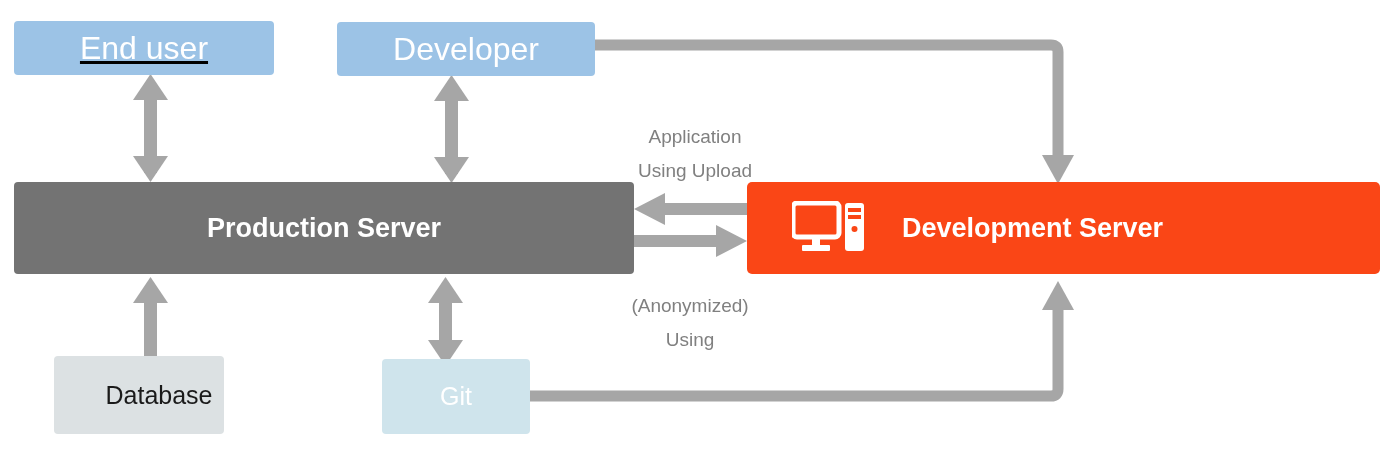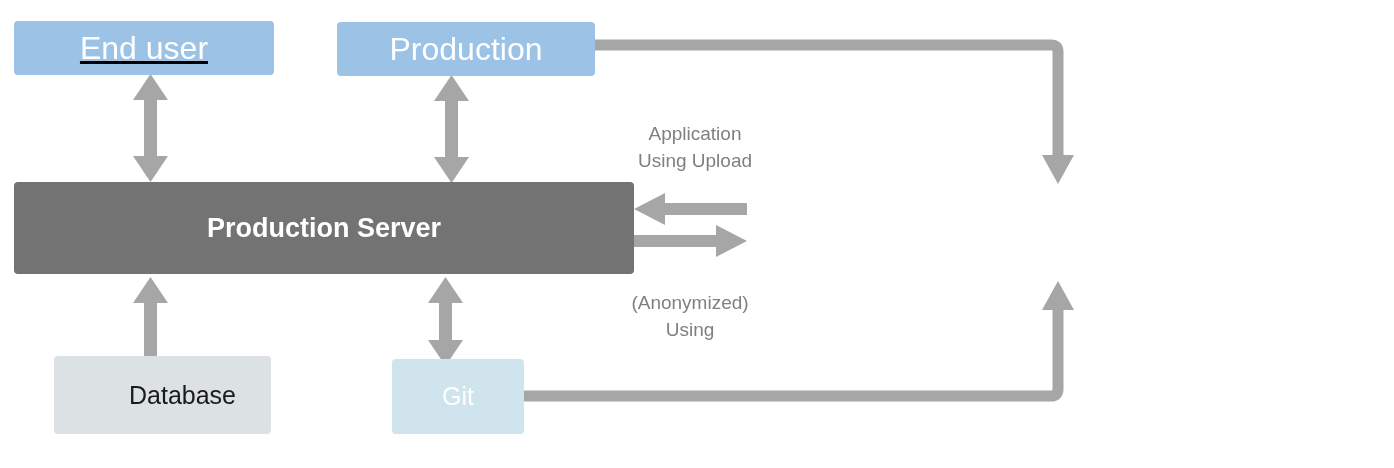--- a/index.html
+++ b/index.html
@@ -84,21 +84,21 @@
   #git-node .node-label {
     color: #ffffff;
     font-size: 25px;
   }
 
   
   .edge-label {
     position: absolute;
     color: #808080;
     font-size: 19px;
-    line-height: 27px;
+    line-height: 34px;
     text-align: center;
     white-space: pre-line;
     z-index: 3;
   }
 
   
   #connectors {
     position: absolute;
     left: 0;
     top: 0;
@@ -156,33 +156,51 @@
       <path d="M 520 396 L 1051 396 Q 1058 396 1058 389 L 1058 303" stroke="#A6A6A6" stroke-width="11" fill="none" stroke-linecap="butt"></path>
       <polygon points="1058,281 1074,310 1042,310" fill="#A6A6A6"></polygon>
     </g>
   </svg>
 
   <div class="node actor" id="end-user-node" style="left:14px; top:21px; width:260px; height:54px;text-decoration:underline;">
     <span class="node-label">End user</span>
   </div>
 
   <div class="node actor" id="developer-node" style="left:337px; top:22px; width:258px; height:54px;">
-    <span class="node-label">Production</span>
+    <span class="node-label">Developer</span>
   </div>
 
   <div class="node" id="production-server" style="left:14px; top:182px; width:620px; height:92px;">
     <span class="node-label">Production Server</span>
   </div>
 
-
-  <div class="node" id="database-node" style="left:54px; top:356px; width:217px; height:78px;padding-left:40px;">
+  <div class="node" id="development-server" style="left:747px; top:182px; width:633px; height:92px;">
+    <svg id="computer-icon" width="72" height="54" viewBox="0 0 72 54" xmlns="http://www.w3.org/2000/svg">
+
+      <rect x="1" y="2" width="46" height="34" rx="4" ry="4" fill="none" stroke="#ffffff" stroke-width="5"></rect>
+
+      <rect x="20" y="36" width="8" height="8" fill="#ffffff"></rect>
+
+      <rect x="10" y="44" width="28" height="6" rx="1" fill="#ffffff"></rect>
+
+      <rect x="53" y="2" width="19" height="48" rx="3" ry="3" fill="#ffffff"></rect>
+
+      <rect x="56" y="7" width="13" height="4" fill="#FA4616"></rect>
+      <rect x="56" y="14" width="13" height="4" fill="#FA4616"></rect>
+
+      <circle cx="62.5" cy="28" r="3" fill="#FA4616"></circle>
+    </svg>
+    <span class="node-label">Development Server</span>
+  </div>
+
+  <div class="node" id="database-node" style="left:54px; top:356px; width:170px; height:78px;padding-left:40px;">
     <span class="node-label">Database</span>
   </div>
 
-  <div class="node" id="git-node" style="left:392px; top:359px; width:132px; height:75px;">
+  <div class="node" id="git-node" style="left:382px; top:359px; width:148px; height:75px;">
     <span class="node-label">Git</span>
   </div>
 
   <div class="edge-label" id="label-application-using-upload" style="left:600px; top:120px; width:190px;">Application
 Using Upload</div>
 
   <div class="edge-label" id="label-anonymized-data" style="left:595px; top:289px; width:190px;">(Anonymized)
 Using</div>
 
 </div>

